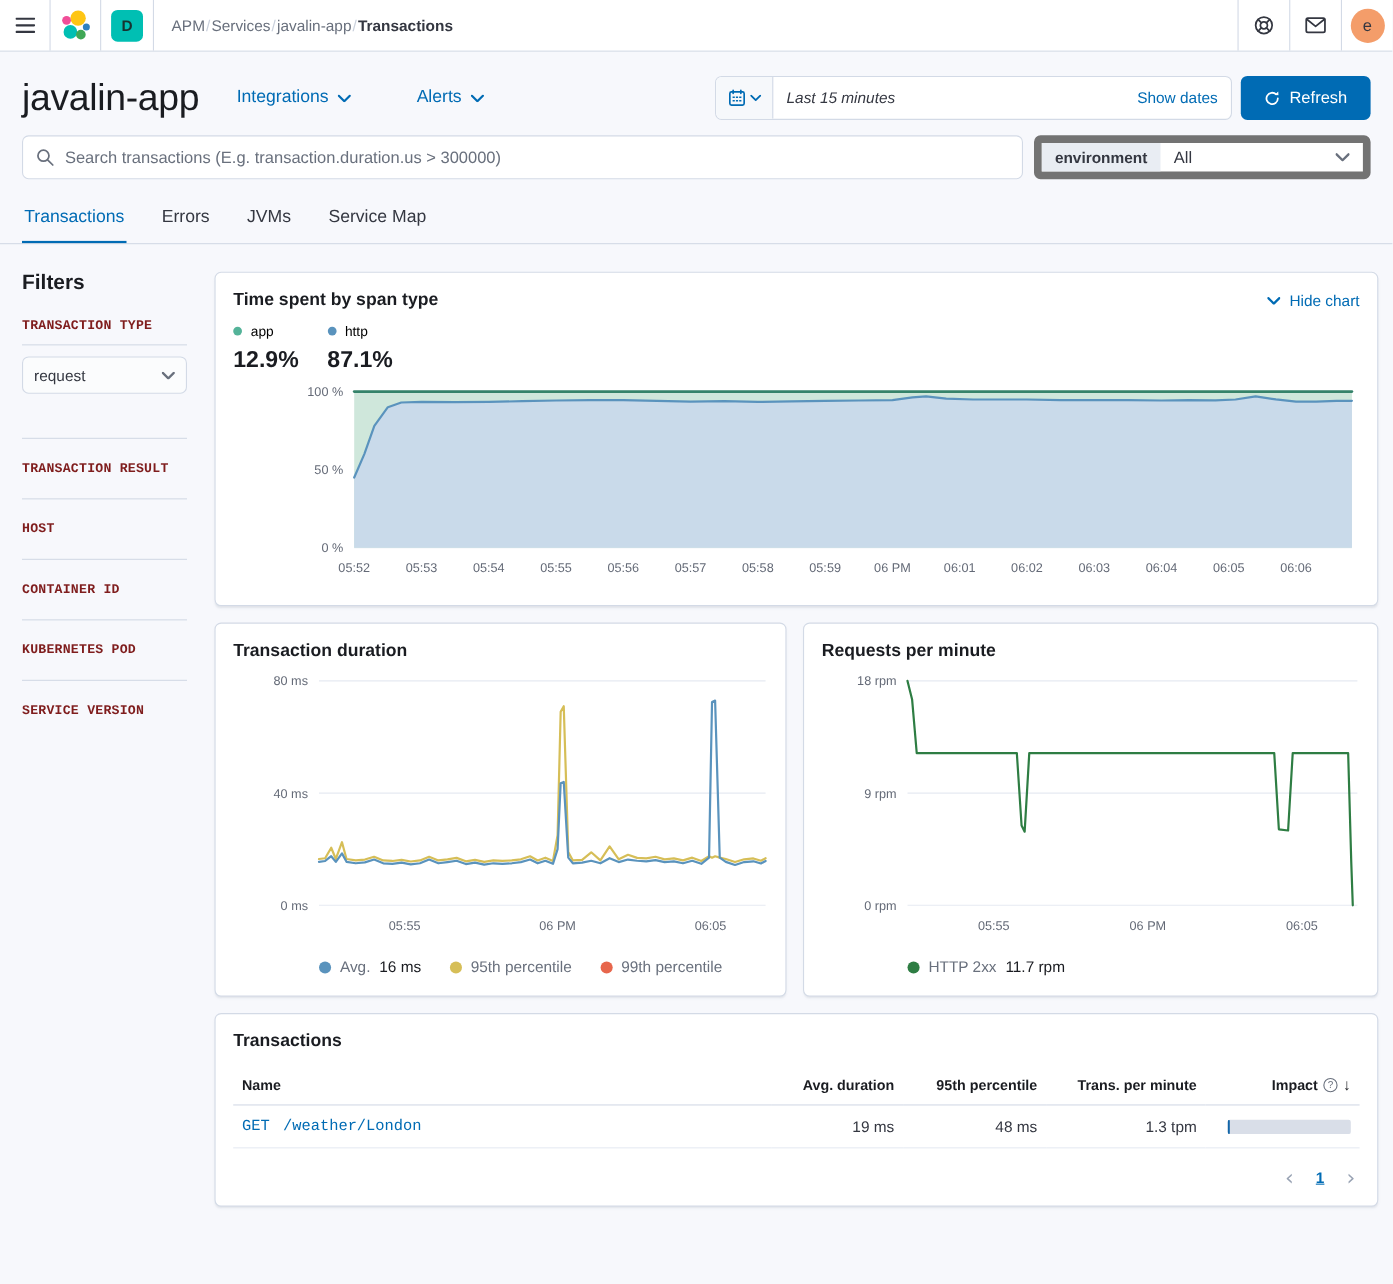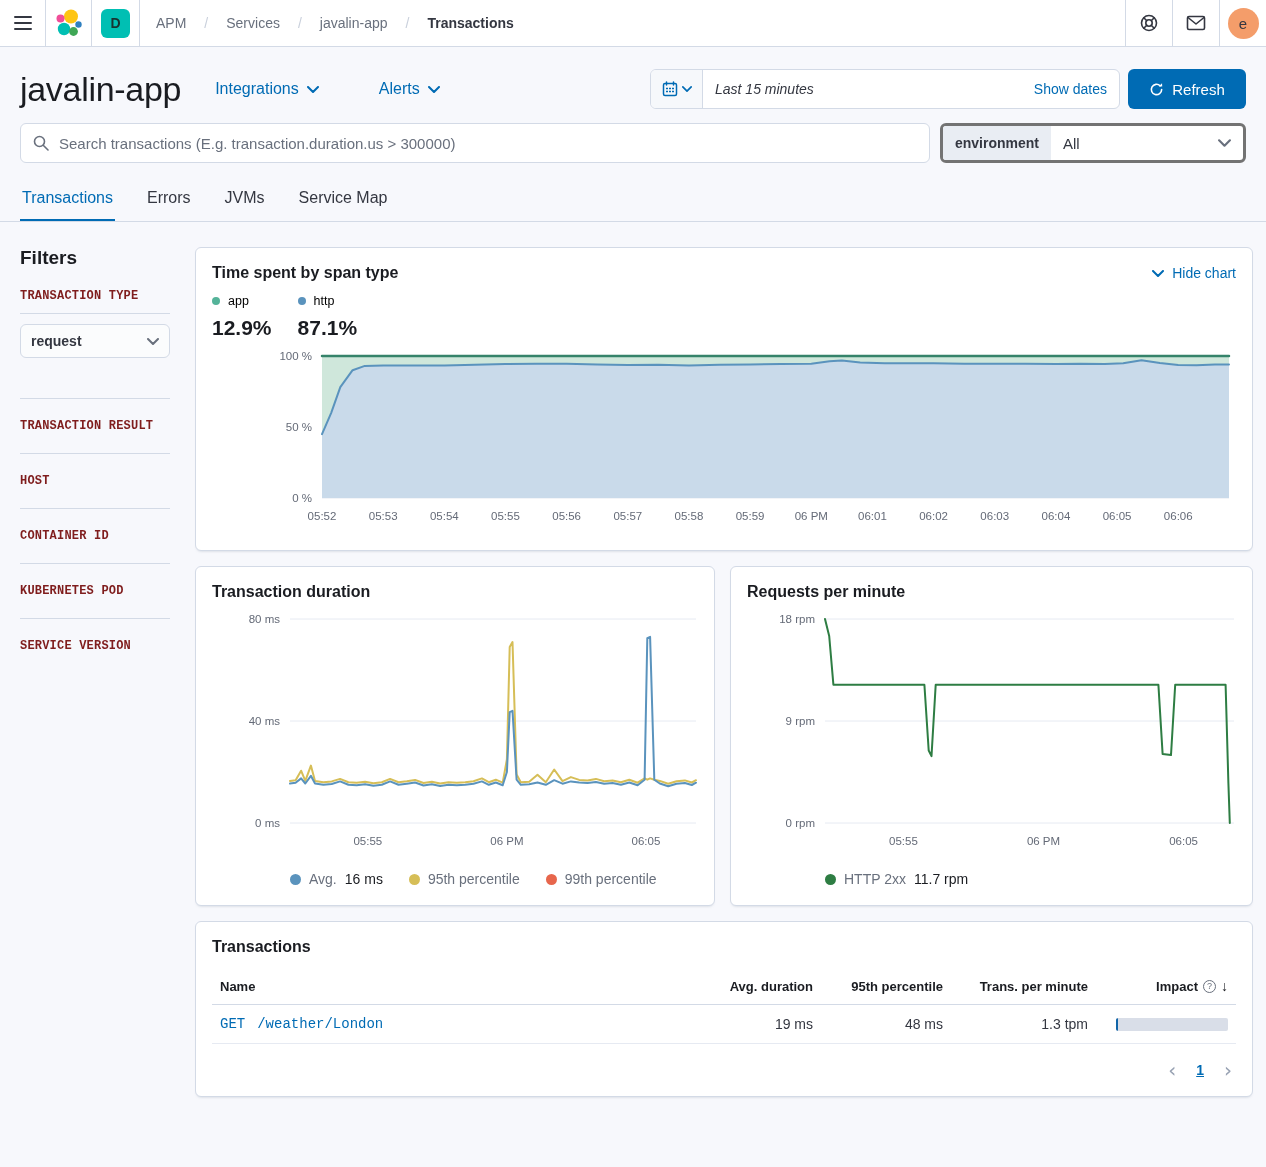--- a/index.html
+++ b/index.html
@@ -13,21 +13,21 @@
   }
   svg { display:block; }
 
   
   .top-header { height:47px; background:#fff; border-bottom:1px solid #D3DAE6; display:flex; align-items:stretch; }
   .hdr-cell { display:flex; align-items:center; justify-content:center; }
   .hdr-btn { width:46px; border-right:1px solid #D3DAE6; cursor:pointer; }
   .hdr-logo { width:46px; border-right:1px solid #D3DAE6; }
   .hdr-space { width:48px; border-right:1px solid #D3DAE6; }
   .space-badge { width:29px; height:29px; border-radius:6px; background:#00BFB3; color:#173330; font-weight:700; font-size:14px; display:flex; align-items:center; justify-content:center; }
-  .breadcrumb { display:flex; align-items:center; gap:18px; padding:0 16px; font-size:14px; }
+  .breadcrumb { display:flex; align-items:center; gap:1px; padding:0 16px; font-size:14px; }
   .crumb { color:#69707D; cursor:pointer; }
   .crumb-sep { color:#C9D0DC; }
   .crumb-current { color:#343741; font-weight:700; }
   .hdr-right { margin-left:auto; display:flex; align-items:stretch; }
   .hdr-icon-cell { width:47px; border-left:1px solid #D3DAE6; cursor:pointer; }
   .avatar { width:31px; height:31px; border-radius:50%; background:#F49D6A; color:#343741; font-size:15px; display:flex; align-items:center; justify-content:center; }
 
   
   .title-row { display:flex; align-items:center; padding:22px 20px 14px; }
   .page-title { font-size:34px; font-weight:500; color:#1A1C21; margin:0; letter-spacing:-0.3px; }
@@ -38,36 +38,36 @@
   .date-cal { width:52px; background:#F6F8FB; border-right:1px solid #D3DAE6; display:flex; align-items:center; justify-content:center; gap:4px; cursor:pointer; }
   .date-text { flex:1; display:flex; align-items:center; padding:0 12px; font-size:14px; color:#343741; cursor:pointer;font-style:italic; }
   .show-dates { display:flex; align-items:center; padding:0 12px; color:#006BB4; font-size:14px; font-weight:500; cursor:pointer; }
   .refresh-btn { width:118px; height:40px; background:#006BB4; border:none; border-radius:6px; color:#fff; font-size:15px; font-weight:500; display:flex; align-items:center; justify-content:center; gap:8px; cursor:pointer; font-family:inherit; }
 
   
   .search-row { display:flex; gap:10px; padding:0 20px; }
   .search-box { flex:1; height:40px; background:#fff; border:1px solid #D3DAE6; border-radius:6px; display:flex; align-items:center; padding:0 12px; gap:8px; }
   .search-box input { border:none; outline:none; flex:1; font-size:15px; font-family:inherit; color:#343741; background:transparent; }
   .search-box input::placeholder { color:#69707D; }
-  .env-group { width:306px; height:40px; background:#fff; border:3px solid #737373; border-radius:6px; display:flex; align-items:center; overflow:hidden; cursor:pointer; }
+  .env-group { width:306px; height:40px; background:#fff; border:7px solid #737373; border-radius:6px; display:flex; align-items:center; overflow:hidden; cursor:pointer; }
   .env-label { background:#E9EDF3; align-self:stretch; display:flex; align-items:center; padding:0 12px; font-size:14px; font-weight:700; color:#343741; }
   .env-value { flex:1; padding:0 12px; font-size:15px; }
 
   
   .tabs { display:flex; gap:30px; padding:14px 20px 0; border-bottom:1px solid #D3DAE6; margin-top:12px; }
   .tab { font-size:16px; color:#343741; padding:0 2px 12px; cursor:pointer; border-bottom:2px solid transparent; }
   .tab.active { color:#006BB4; border-bottom-color:#006BB4; }
 
   
   .content { display:flex; gap:25px; padding:25px 20px 16px; align-items:flex-start; }
   .sidebar { width:150px; flex:none; }
   .filters-h { font-size:19px; font-weight:700; color:#1A1C21; margin:0 0 20px; }
   .f-label { font-size:12px; font-weight:700; color:#7f1d1d; letter-spacing:.2px;font-family:Liberation Mono, monospace; }
   .f-hr { border:none; border-top:1px solid #D3DAE6; margin:10px 0; }
-  .f-select { margin:2px 0 0; height:34px; background:#FBFCFD; border:1px solid #D3DAE6; border-radius:6px; display:flex; align-items:center; justify-content:space-between; padding:0 10px; font-size:14px; cursor:pointer;font-weight:bold; }
+  .f-select { margin:2px 0 0; height:34px; background:#FBFCFD; border:1px solid #D3DAE6; border-radius:6px; display:flex; align-items:center; justify-content:space-between; padding:0 10px; font-size:14px; cursor:pointer; }
   .f-spacer { height:30px; }
   .f-sec { padding:10px 0; }
 
   .main { flex:1; display:flex; flex-direction:column; gap:15px; }
   .panel { background:#fff; border:1px solid #D3DAE6; border-radius:6px; box-shadow:0 2px 2px -1px rgba(152,162,179,.25); padding:16px; }
   .panel-title { font-size:16px; font-weight:700; color:#1A1C21; margin:0; }
   .panel-head { display:flex; align-items:center; justify-content:space-between; }
   .hide-chart { display:flex; align-items:center; gap:8px; color:#006BB4; font-size:14px; cursor:pointer; }
 
   .pct-grid { display:grid; grid-template-columns:repeat(2,max-content); column-gap:26px; margin-top:12px; }

